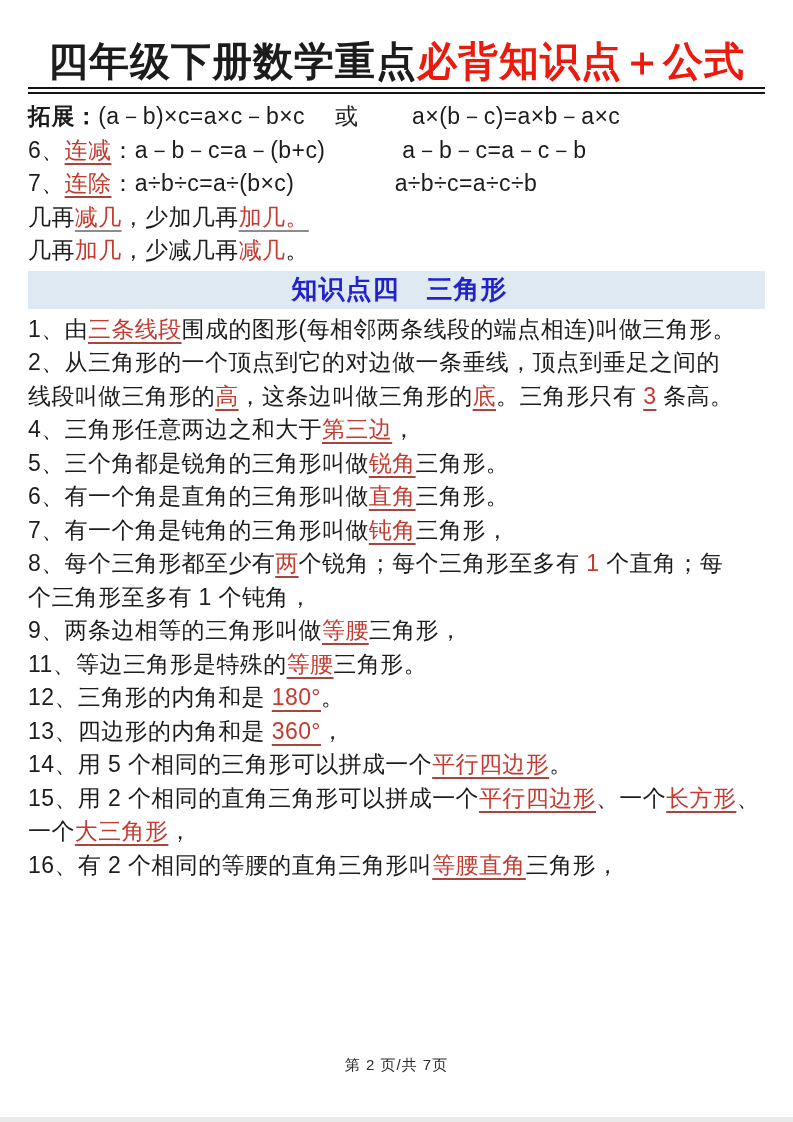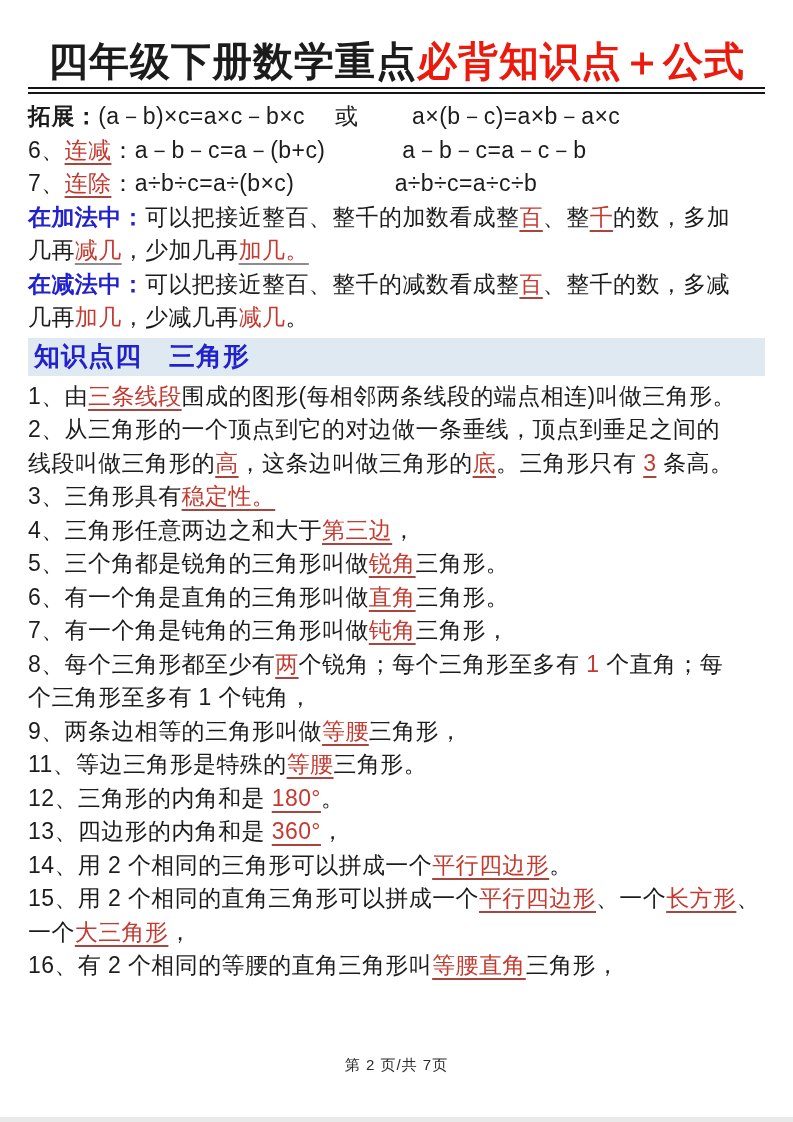--- a/index.html
+++ b/index.html
@@ -55,20 +55,21 @@
     text-decoration-color: var(--gray-underline);
     text-decoration-thickness: 2px;
     text-underline-offset: 5px;
   }
   .section-band {
     background: var(--band-bg);
     height: 38px;
     margin: 3px 0 4px 0;
     display: flex;
     align-items: center;
+    justify-content: center;
   }
   .section-band span {
     font-size: 26px;
     font-weight: bold;
     color: var(--blue);
     padding-left: 6px;
     letter-spacing: 1px;
   }
   .footer {
     position: absolute;
@@ -86,41 +87,38 @@
 
 <div class="page" style="--title-red: #ec1a0c; --red: #c43a30; --red-underline: #a8453e; --gray-underline: #8c8c8c; --blue: #2222cc; --band-bg: #dfe9f2;">
   <div class="title-wrap">
     <div class="title"><span>四年级下册数学重点</span><span class="red">必背知识点＋公式</span></div>
   </div>
 
   <div class="content">
       <div class="line"><span class="seg-b">拓展：</span><span class="seg-p">(a－b)×c=a×c－b×c</span><span class="seg-p">　 或 　　</span><span class="seg-p">a×(b－c)=a×b－a×c</span></div>
       <div class="line"><span class="seg-p">6、</span><span class="seg-ru">连减</span><span class="seg-p">：a－b－c=a－(b+c)</span><span class="seg-p">　　　 </span><span class="seg-p">a－b－c=a－c－b</span></div>
       <div class="line"><span class="seg-p">7、</span><span class="seg-ru">连除</span><span class="seg-p">：a÷b÷c=a÷(b×c)</span><span class="seg-p">　　　　 </span><span class="seg-p">a÷b÷c=a÷c÷b</span></div>
-      <div class="line"><span class="seg-bl">在加法中：</span><span class="seg-p">可以把接近整百、整千的加数看成整</span><span class="seg-ru">百</span><span class="seg-p">、整</span><span class="seg-ru">千</span><span class="seg-p">的数，多加</span></div>
       <div class="line"><span class="seg-p">几再</span><span class="seg-rg">减几</span><span class="seg-p">，少加几再</span><span class="seg-rg">加几。</span></div>
-      <div class="line"><span class="seg-bl">在减法中：</span><span class="seg-p">可以把接近整百、整千的减数看成整</span><span class="seg-ru">百</span><span class="seg-p">、整千的数，多减</span></div>
       <div class="line"><span class="seg-p">几再</span><span class="seg-r">加几</span><span class="seg-p">，少减几再</span><span class="seg-r">减几</span><span class="seg-p">。</span></div>
       <div class="section-band">
         <span>知识点四　三角形</span>
       </div>
       <div class="line"><span class="seg-p">1、由</span><span class="seg-ru">三条线段</span><span class="seg-p">围成的图形(每相邻两条线段的端点相连)叫做三角形。</span></div>
       <div class="line"><span class="seg-p">2、从三角形的一个顶点到它的对边做一条垂线，顶点到垂足之间的</span></div>
       <div class="line"><span class="seg-p">线段叫做三角形的</span><span class="seg-ru">高</span><span class="seg-p">，这条边叫做三角形的</span><span class="seg-ru">底</span><span class="seg-p">。三角形只有 </span><span class="seg-ru">3</span><span class="seg-p"> 条高。</span></div>
-      <div class="line"><span class="seg-p">3、三角形具有</span><span class="seg-ru">稳定性。</span></div>
       <div class="line"><span class="seg-p">4、三角形任意两边之和大于</span><span class="seg-ru">第三边</span><span class="seg-p">，</span></div>
       <div class="line"><span class="seg-p">5、三个角都是锐角的三角形叫做</span><span class="seg-ru">锐角</span><span class="seg-p">三角形。</span></div>
       <div class="line"><span class="seg-p">6、有一个角是直角的三角形叫做</span><span class="seg-ru">直角</span><span class="seg-p">三角形。</span></div>
       <div class="line"><span class="seg-p">7、有一个角是钝角的三角形叫做</span><span class="seg-ru">钝角</span><span class="seg-p">三角形，</span></div>
       <div class="line"><span class="seg-p">8、每个三角形都至少有</span><span class="seg-ru">两</span><span class="seg-p">个锐角；每个三角形至多有 </span><span class="seg-r">1</span><span class="seg-p"> 个直角；每</span></div>
       <div class="line"><span class="seg-p">个三角形至多有 1 个钝角，</span></div>
       <div class="line"><span class="seg-p">9、两条边相等的三角形叫做</span><span class="seg-ru">等腰</span><span class="seg-p">三角形，</span></div>
       <div class="line"><span class="seg-p">11、等边三角形是特殊的</span><span class="seg-ru">等腰</span><span class="seg-p">三角形。</span></div>
       <div class="line"><span class="seg-p">12、三角形的内角和是 </span><span class="seg-ru">180°</span><span class="seg-p">。</span></div>
       <div class="line"><span class="seg-p">13、四边形的内角和是 </span><span class="seg-ru">360°</span><span class="seg-p">，</span></div>
-      <div class="line"><span class="seg-p">14、用 2 个相同的三角形可以拼成一个</span><span class="seg-ru">平行四边形</span><span class="seg-p">。</span></div>
+      <div class="line"><span class="seg-p">14、用 5 个相同的三角形可以拼成一个</span><span class="seg-ru">平行四边形</span><span class="seg-p">。</span></div>
       <div class="line"><span class="seg-p">15、用 2 个相同的直角三角形可以拼成一个</span><span class="seg-ru">平行四边形</span><span class="seg-p">、一个</span><span class="seg-ru">长方形</span><span class="seg-p">、</span></div>
       <div class="line"><span class="seg-p">一个</span><span class="seg-ru">大三角形</span><span class="seg-p">，</span></div>
       <div class="line"><span class="seg-p">16、有 2 个相同的等腰的直角三角形叫</span><span class="seg-ru">等腰直角</span><span class="seg-p">三角形，</span></div>
     </div>
 
   <div class="footer">第 2 页/共 7页</div>
 </div>
 
 </body></html>

